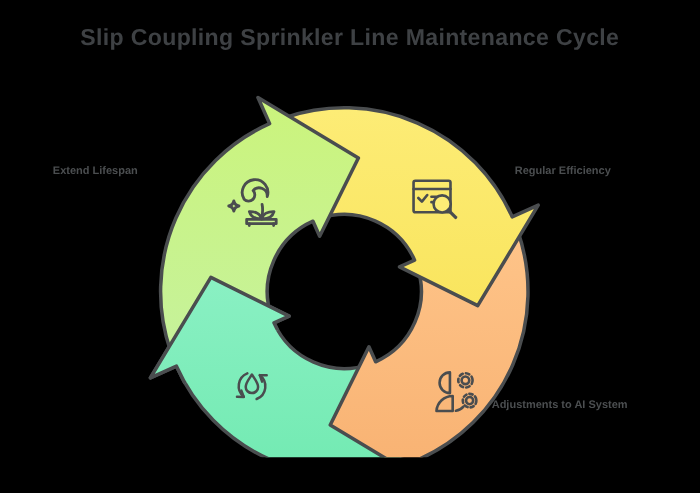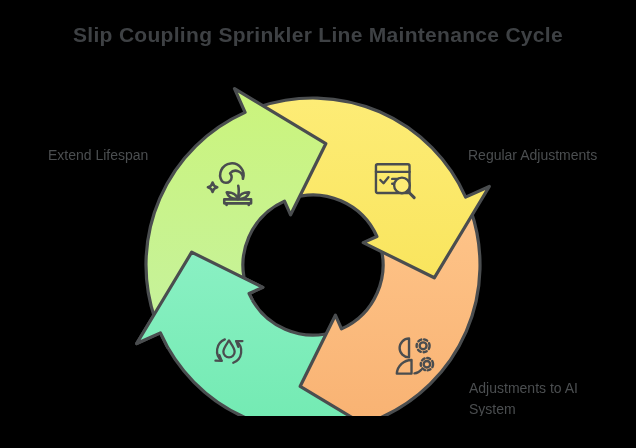--- a/index.html
+++ b/index.html
@@ -12,26 +12,26 @@
   }
   .title{
     position:absolute;left:0;right:0;top:23px;
     text-align:center;
     font-weight:700;font-size:21px;line-height:24px;
     letter-spacing:.3px;
     color:var(--title-color,#3e4144);
   }
   .lbl{
     position:absolute;
-    font-weight:400;font-size:14px;line-height:21px;
+    font-weight:700;font-size:10px;line-height:21px;
     color:var(--label-color,#4b4e50);
   }
   .lbl-extend{left:48px;top:145px;}
   .lbl-regular{left:468px;top:145px;}
-  .lbl-adjust{left:469px;top:358px;width:152px;margin-top:20px;}
+  .lbl-adjust{left:447px;top:358px;width:152px;}
   .lbl-enhance{left:29px;top:360px;}
   svg.cycle{position:absolute;left:0;top:0;}
   .icon-stroke{fill:none;stroke:var(--outline,#4a4d4f);stroke-width:2.2;stroke-linecap:round;stroke-linejoin:round;}
 </style>
 </head>
 <body>
 
 <div class="stage" style="--bg: #000000; --title-color: #3e4144; --label-color: #4b4e50; --outline: #4a4d4f;">
 
   <div class="title">Slip Coupling Sprinkler Line Maintenance Cycle</div>
@@ -98,16 +98,16 @@
     <g transform="translate(204,324) scale(1.042)" class="icon-stroke">
       <path d="M24 15.8 C26.4 19.6 29.4 22.9 29.4 26.6 A5.4 5.4 0 0 1 18.6 26.6 C18.6 22.9 21.6 19.6 24 15.8 Z"></path>
       <path d="M20 14.8 A12 12 0 0 0 16.9 35.2"></path>
       <path d="M11 35.2 L16.9 35.4 L14.8 29.9"></path>
       <path d="M28.1 37.2 A12 12 0 0 0 30.9 16.4"></path>
       <path d="M36.9 16.4 L30.9 16.4 L32.9 22"></path>
     </g>
   </svg>
 
   <div class="lbl lbl-extend">Extend Lifespan</div>
-  <div class="lbl lbl-regular">Regular Adjustments</div>
+  <div class="lbl lbl-regular">Regular Efficiency</div>
   <div class="lbl lbl-adjust">Adjustments to AI System</div>
 
 </div>
 
 </body></html>

